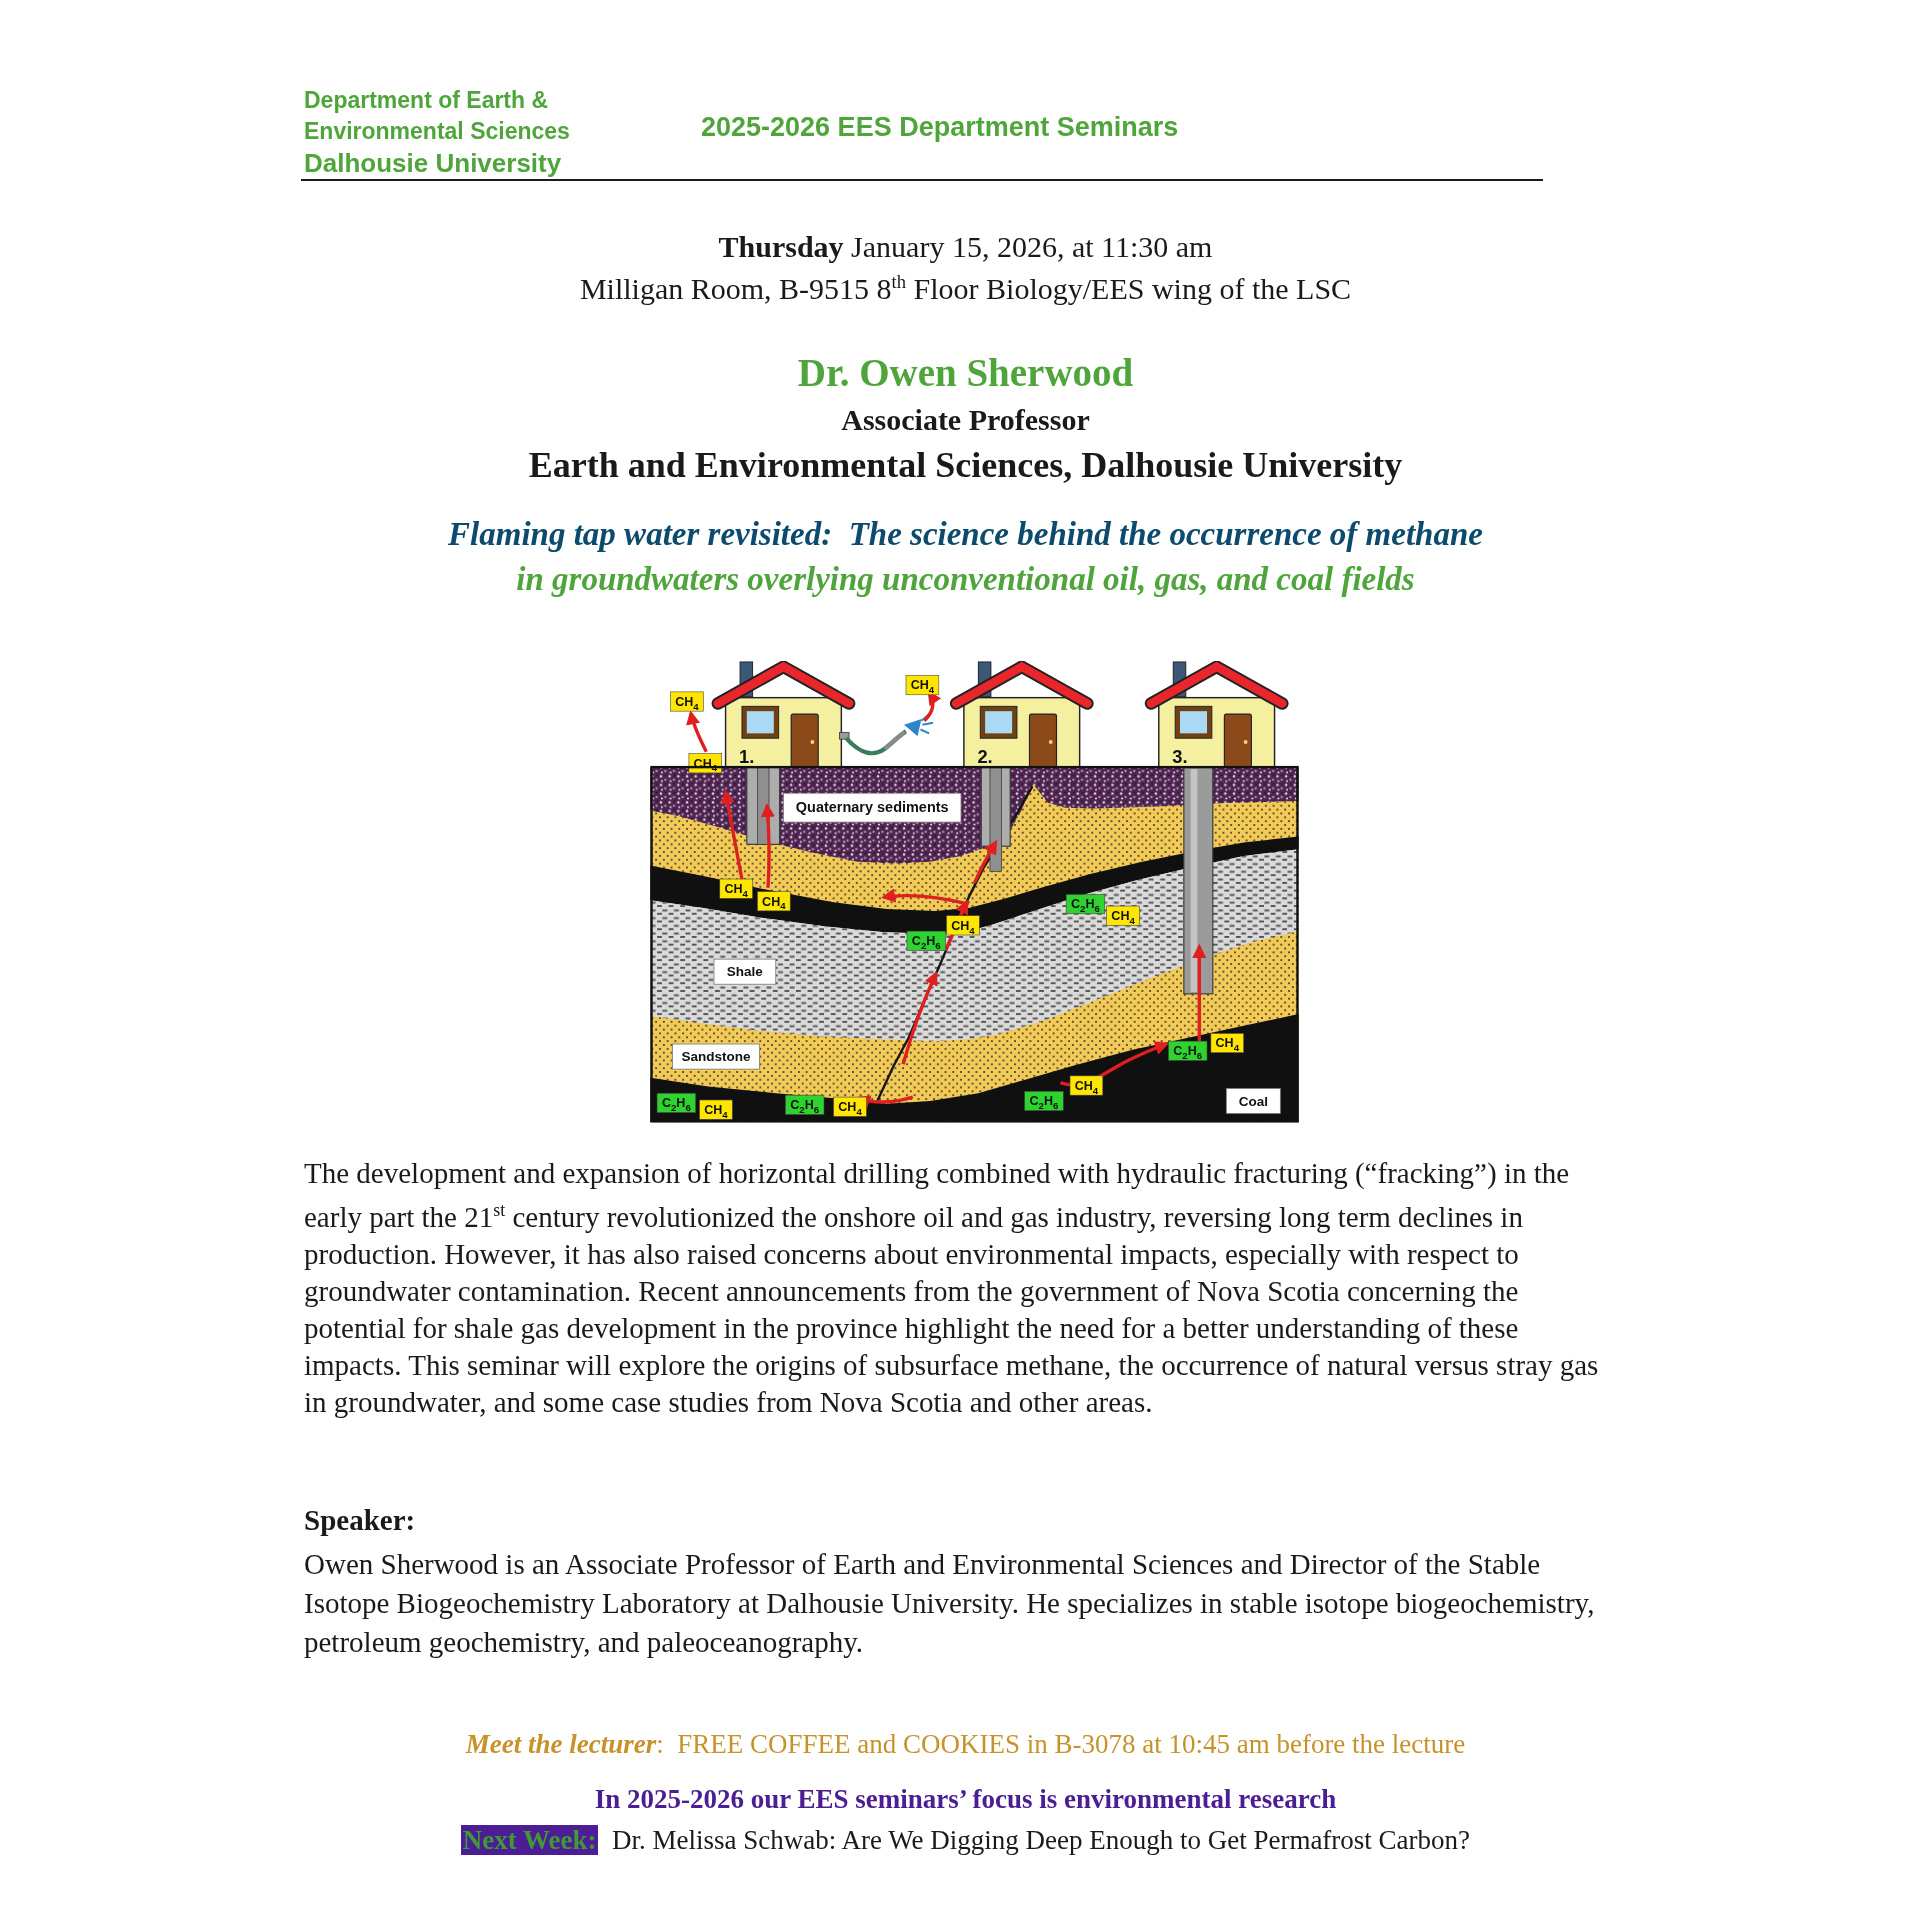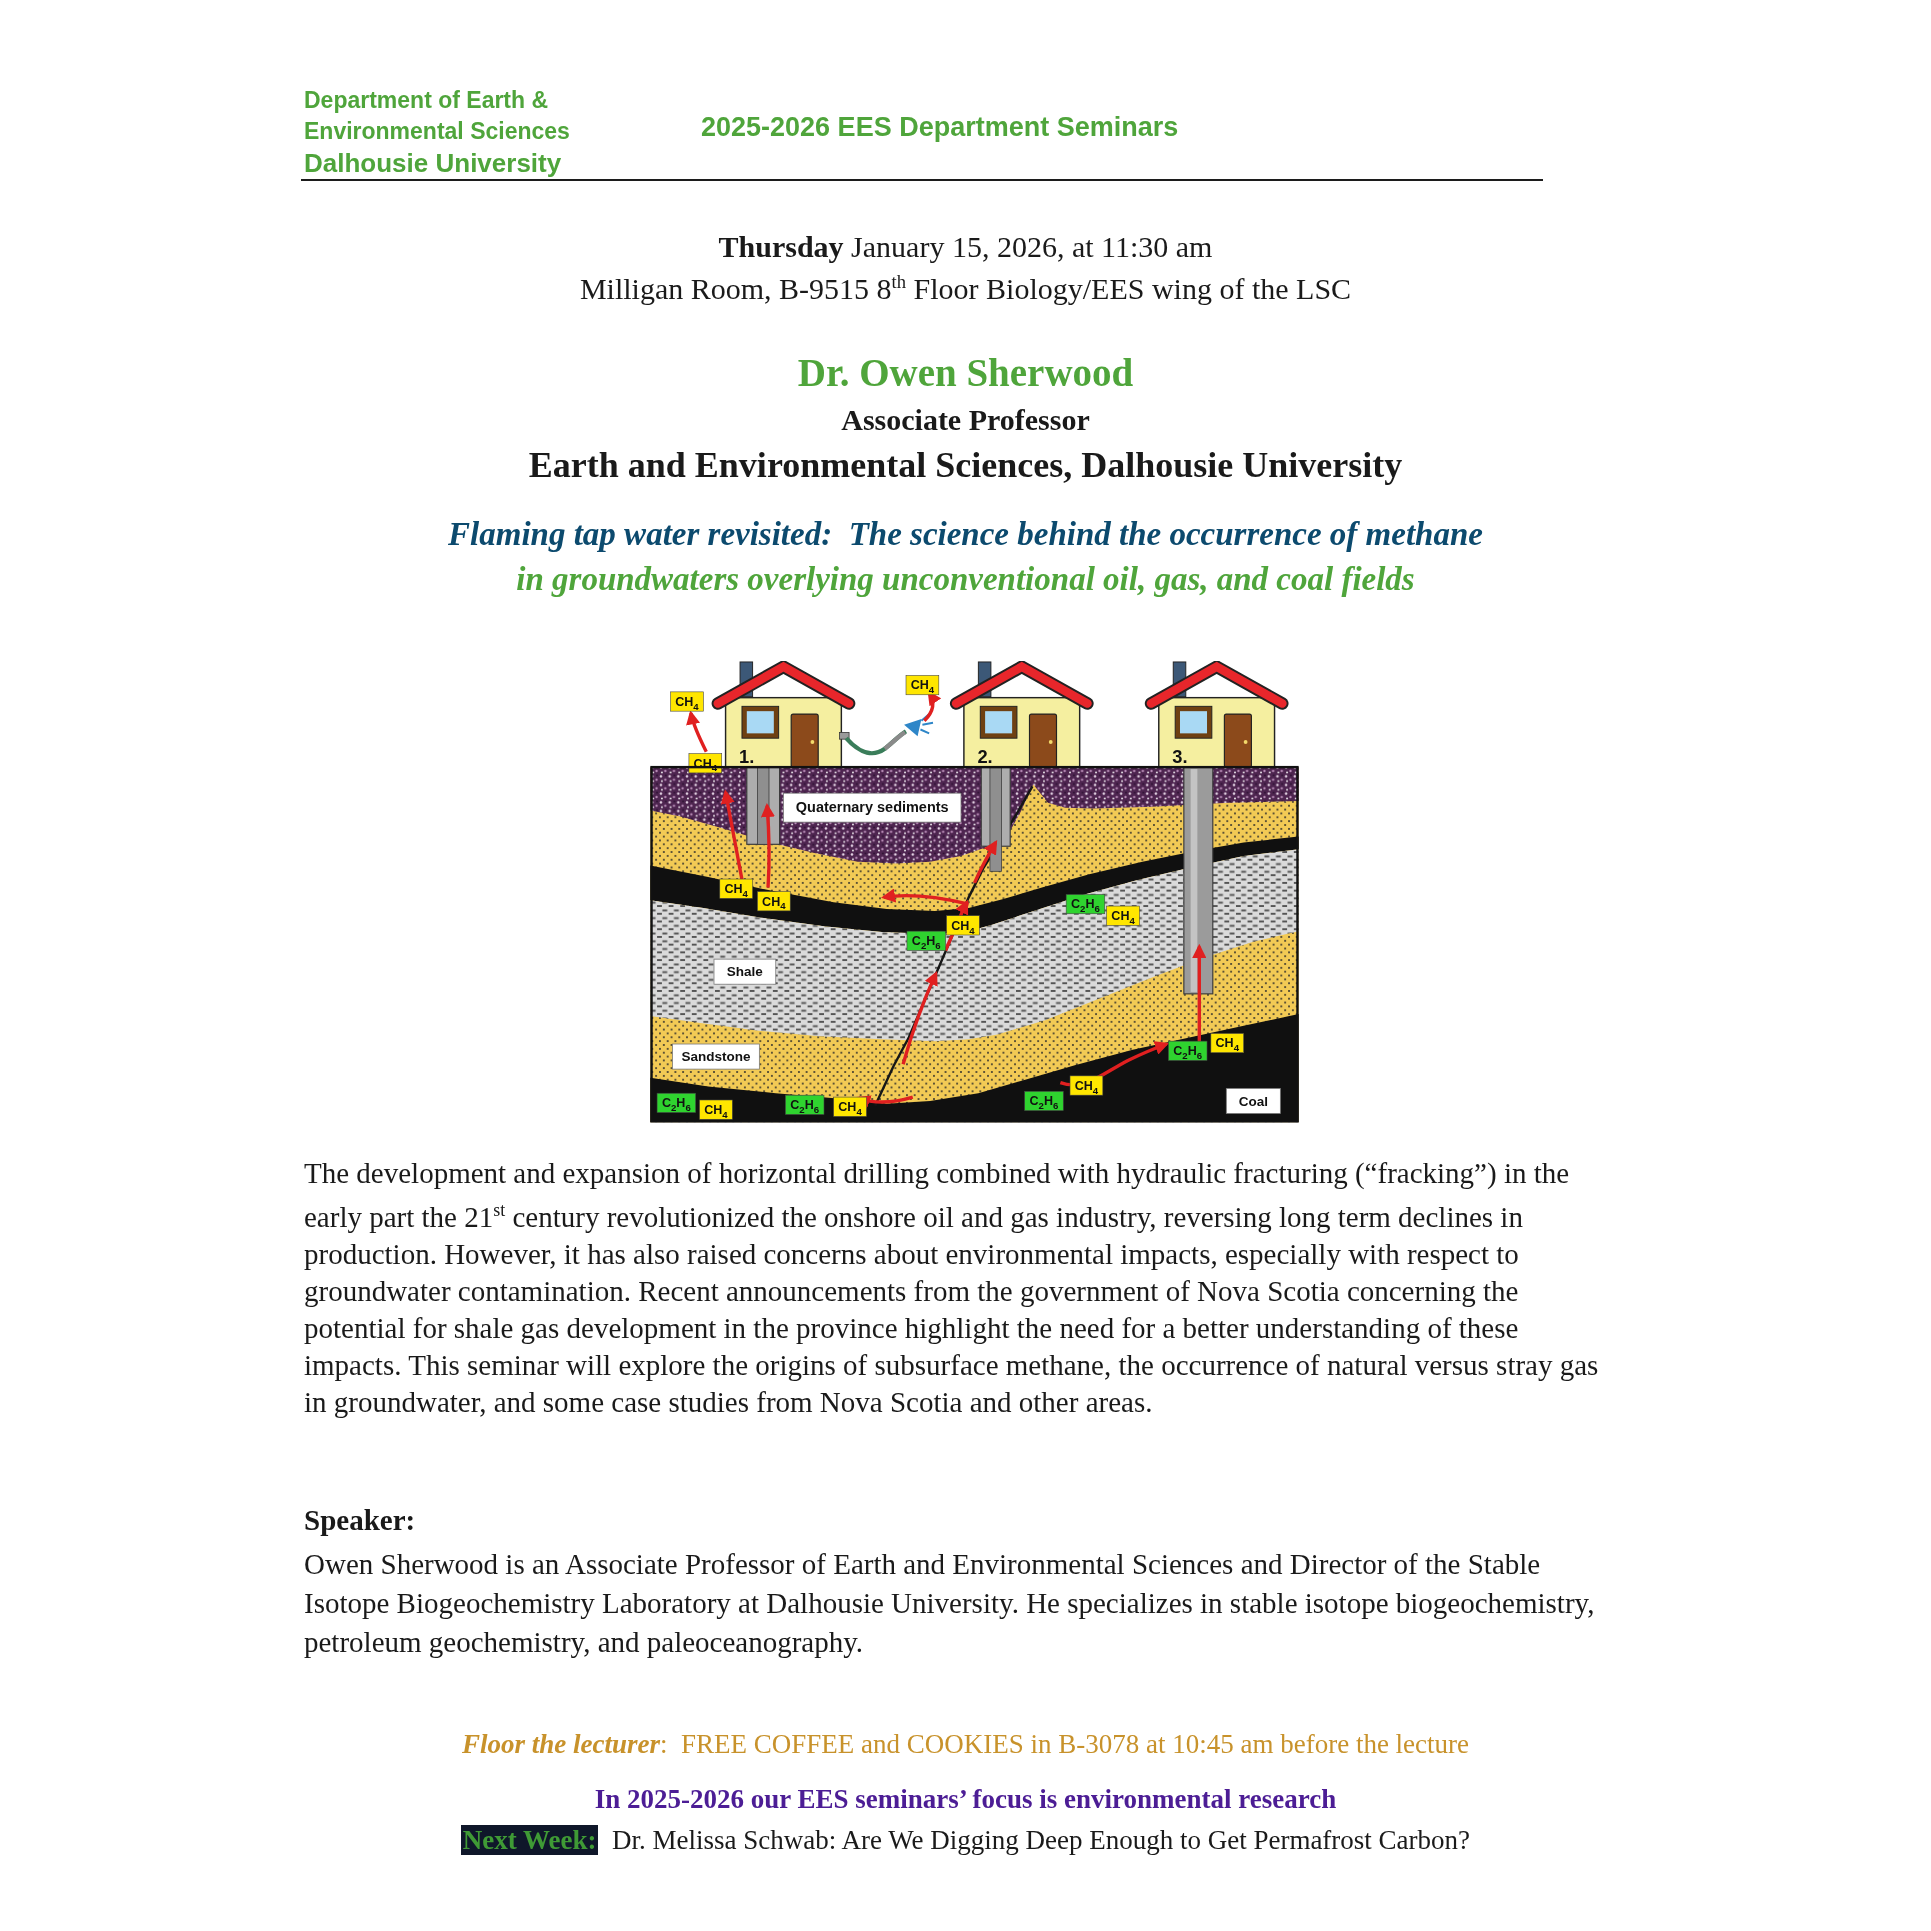--- a/index.html
+++ b/index.html
@@ -32,21 +32,21 @@
   .figure { left:650px; top:661px; width:649px; height:466px; font-family:"Liberation Sans",sans-serif; }
 
   .abstract { left:304px; top:1155px; width:1305px; font-size:29px; line-height:37px; text-align:left; }
   .bio-head { left:304px; top:1504px; font-size:29px; font-weight:bold; }
   .bio      { left:304px; top:1545px; width:1305px; font-size:29px; line-height:39px; }
 
   .meet  { top:1729px; font-size:27px; color:#C8922B; white-space:pre-wrap; }
   .meet-b{ font-weight:bold; font-style:italic; }
   .focus { top:1784px; font-size:27px; font-weight:bold; color:#4c1d95; }
   .next  { top:1825px; font-size:27px; white-space:pre-wrap; }
-  .nw    { font-weight:bold; color:#3F9A35; background:#0f172a; padding:0 1.9px; }
+  .nw    { font-weight:bold; color:#3F9A35; background:#4c1d95; padding:0 1.9px; }
 </style>
 </head>
 <body>
 
 <div class="page">
 
   <div class="abs logo">
     <div class="logo-l1">Department of Earth &amp;</div>
     <div class="logo-l2">Environmental Sciences</div>
     <div class="logo-l3">Dalhousie University</div>
@@ -260,20 +260,20 @@
       </g>
 
     <rect x="1.25" y="110" width="669.5" height="367" fill="none" stroke="#111111" stroke-width="2.5"></rect>
   </svg>
 
   <div class="abs abstract"><span>The development and expansion of horizontal drilling combined with hydraulic fracturing (“fracking”) in the early part the 21</span><sup>st</sup><span> century revolutionized the onshore oil and gas industry, reversing long term declines in production. However, it has also raised concerns about environmental impacts, especially with respect to groundwater contamination. Recent announcements from the government of Nova Scotia concerning the potential for shale gas development in the province highlight the need for a better understanding of these impacts. This seminar will explore the origins of subsurface methane, the occurrence of natural versus stray gas in groundwater, and some case studies from Nova Scotia and other areas.</span></div>
 
   <div class="abs bio-head">Speaker:</div>
   <div class="abs bio">Owen Sherwood is an Associate Professor of Earth and Environmental Sciences and Director of the Stable Isotope Biogeochemistry Laboratory at Dalhousie University. He specializes in stable isotope biogeochemistry, petroleum geochemistry, and paleoceanography.</div>
 
-  <div class="center-line meet"><span class="meet-b">Floor the lecturer</span><span>:  FREE COFFEE and COOKIES in B-3078 at 10:45 am before the lecture</span></div>
+  <div class="center-line meet"><span class="meet-b">Meet the lecturer</span><span>:  FREE COFFEE and COOKIES in B-3078 at 10:45 am before the lecture</span></div>
 
   <div class="center-line focus">In 2025-2026 our EES seminars’ focus is environmental research</div>
 
   <div class="center-line next"><span class="nw">Next Week:</span><span>  Dr. Melissa Schwab: Are We Digging Deep Enough to Get Permafrost Carbon?</span></div>
 
 </div>
 
 
 </body></html>

